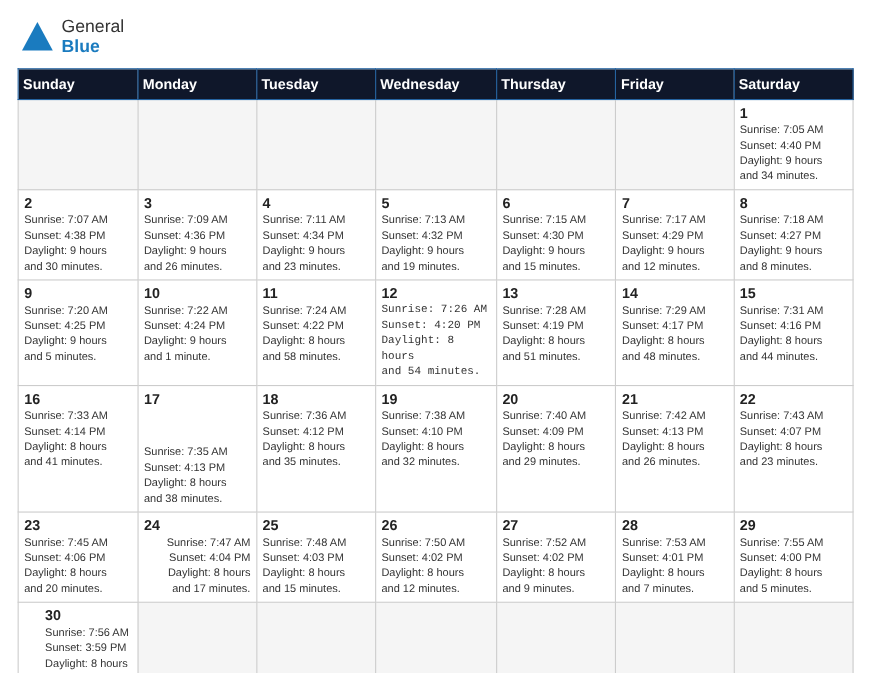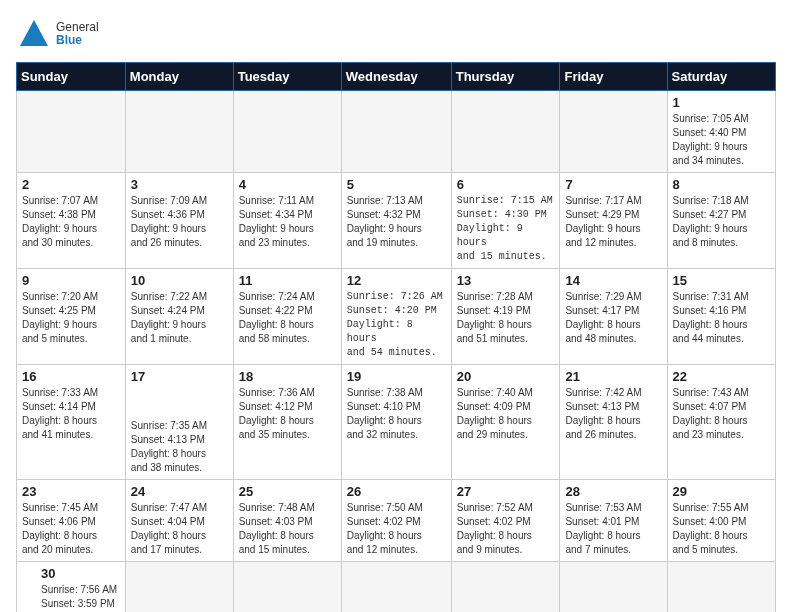--- a/index.html
+++ b/index.html
@@ -15,21 +15,21 @@
       justify-content: space-between;
       align-items: flex-start;
       margin-bottom: 10px;
     }
     .logo {
       display: flex;
       align-items: center;
       gap: 4px;
     }
     .logo-text {
-      font-size: 12px;
+      font-size: 16px;
       color: #333;
       line-height: 1.1;
     }
     .logo-text span {
       display: block;
     }
     .title-area {
       text-align: right;
     }
     .month-title {
@@ -156,21 +156,21 @@
         </td>
         <td class="has-data">
           <span class="day-number">5</span>
           <div class="day-info" style="white-space: pre-wrap;">Sunrise: 7:13 AM
 Sunset: 4:32 PM
 Daylight: 9 hours
 and 19 minutes.</div>
         </td>
         <td class="has-data">
           <span class="day-number">6</span>
-          <div class="day-info" style="white-space: pre-wrap; font-family: Liberation Mono, monospace;">Sunrise: 7:15 AM
+          <div class="day-info" style="white-space: pre-wrap;">Sunrise: 7:15 AM
 Sunset: 4:30 PM
 Daylight: 9 hours
 and 15 minutes.</div>
         </td>
         <td class="has-data">
           <span class="day-number">7</span>
           <div class="day-info" style="white-space: pre-wrap;">Sunrise: 7:17 AM
 Sunset: 4:29 PM
 Daylight: 9 hours
 and 12 minutes.</div>
@@ -288,21 +288,21 @@
       <tr>
         <td class="has-data">
           <span class="day-number">23</span>
           <div class="day-info" style="white-space: pre-wrap;">Sunrise: 7:45 AM
 Sunset: 4:06 PM
 Daylight: 8 hours
 and 20 minutes.</div>
         </td>
         <td class="has-data">
           <span class="day-number">24</span>
-          <div class="day-info" style="white-space: pre-wrap;">Sunrise: 7:47 AM
+          <div class="day-info" style="white-space: pre-wrap; text-align: right;">Sunrise: 7:47 AM
 Sunset: 4:04 PM
 Daylight: 8 hours
 and 17 minutes.</div>
         </td>
         <td class="has-data">
           <span class="day-number">25</span>
           <div class="day-info" style="white-space: pre-wrap;">Sunrise: 7:48 AM
 Sunset: 4:03 PM
 Daylight: 8 hours
 and 15 minutes.</div>

